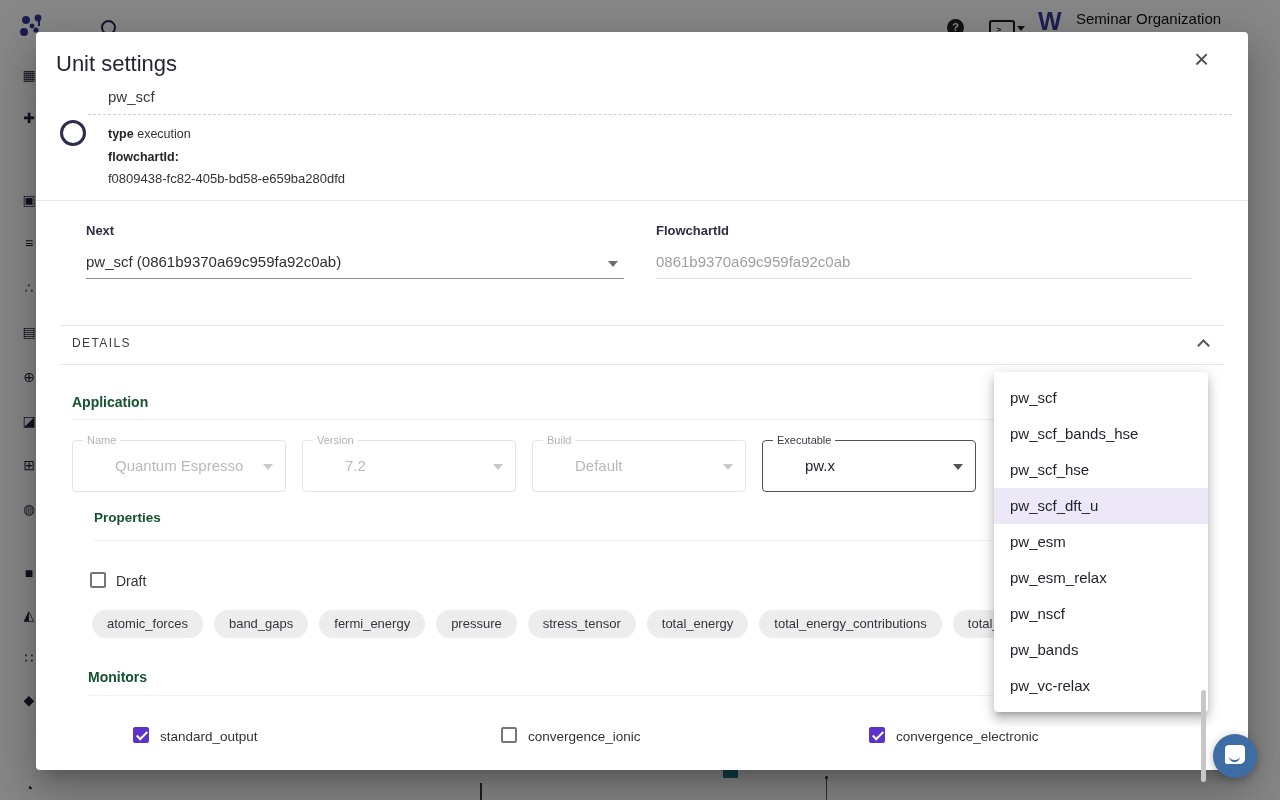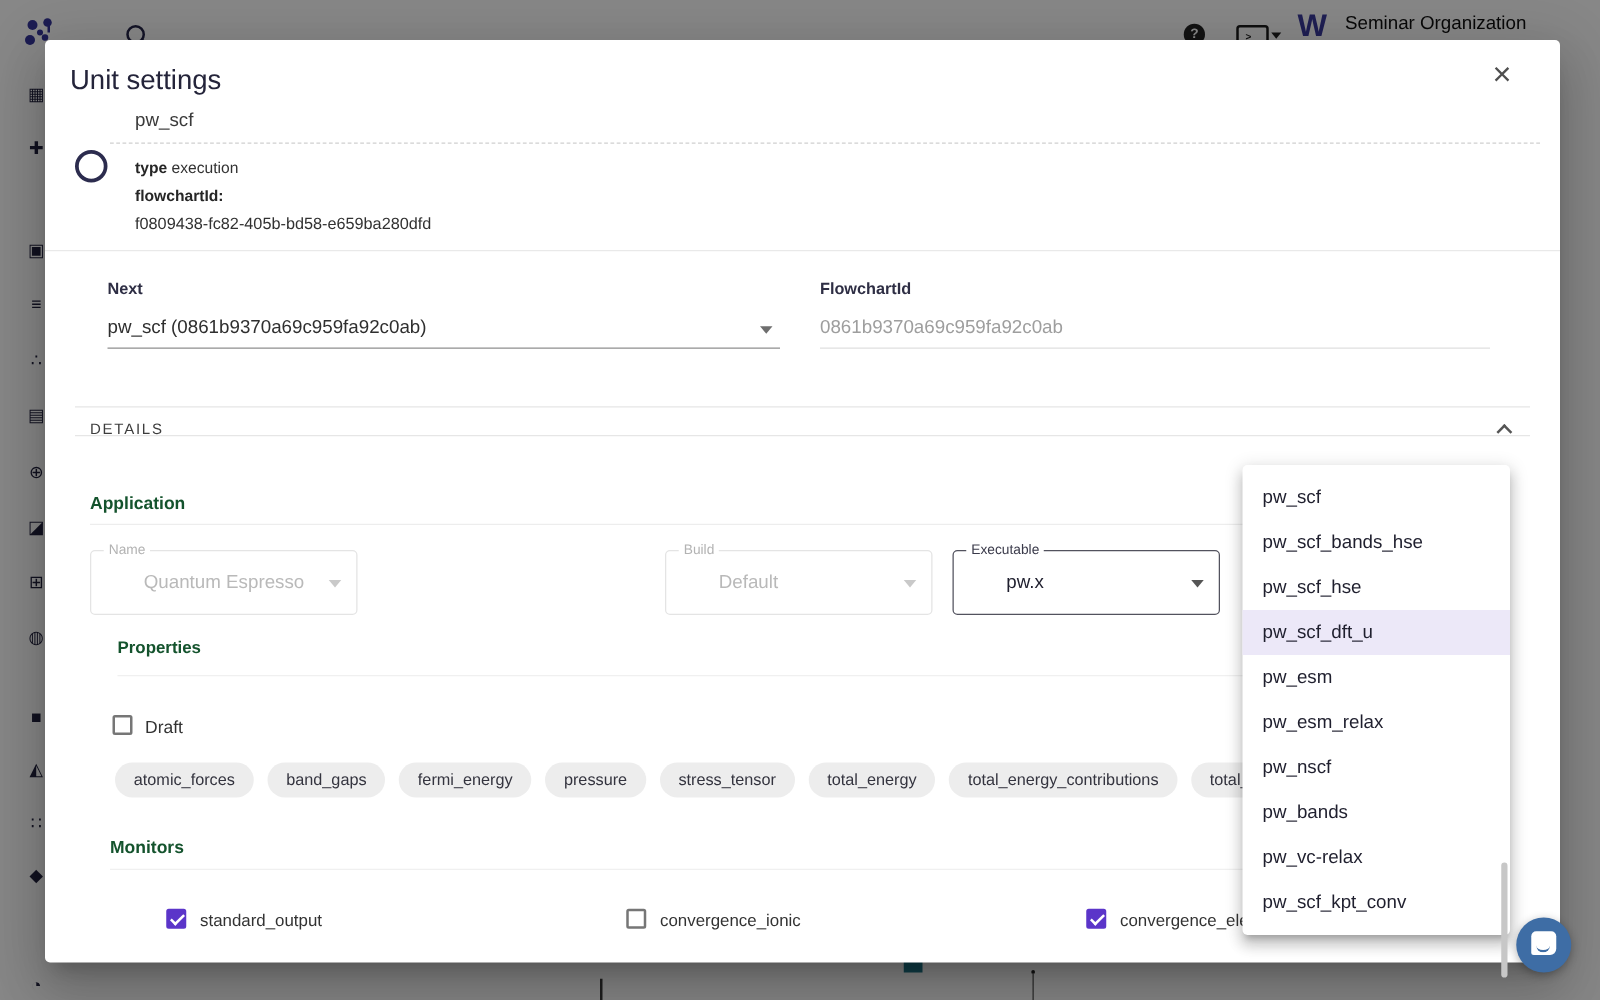--- a/index.html
+++ b/index.html
@@ -35,21 +35,21 @@
   .dashed{position:absolute;left:52px;top:82px;width:1144px;border-top:1px dashed #cfcfcf;}
   .node-circle{position:absolute;left:24px;top:88px;width:26px;height:26px;border:3px solid #2c2c4e;border-radius:50%;}
   .meta{position:absolute;font-size:12.5px;color:#323232;}
   .meta b{font-weight:bold;color:#262626;}
   .divider{position:absolute;height:1px;background:#e9e9e9;}
   .fld-label{position:absolute;font-size:13px;font-weight:bold;color:#2e2e44;text-align:center;}
   .fld-value{position:absolute;font-size:15px;color:#2f2f2f;text-align:right;}
   .fld-value.dis{color:#9e9e9e;}
   .underline{position:absolute;height:1px;}
   .tri-down{position:absolute;width:0;height:0;border-left:5px solid transparent;border-right:5px solid transparent;border-top:6px solid #6e6e6e;}
-  .details-bar{position:absolute;left:24px;top:293px;width:1164px;height:24px;border-top:1px solid #e6e6e6;border-bottom:1px solid #e6e6e6;cursor:pointer;}
+  .details-bar{position:absolute;left:24px;top:293px;width:1164px;height:40px;border-top:1px solid #e6e6e6;border-bottom:1px solid #e6e6e6;cursor:pointer;}
   .details-label{position:absolute;left:12px;top:10px;font-size:12px;letter-spacing:1.4px;color:#3d3d3d;}
   .chev-up{position:absolute;right:16px;top:15px;width:9px;height:9px;border-top:2px solid #555;border-right:2px solid #555;transform:rotate(-45deg);}
   .sec-head{position:absolute;font-size:14px;font-weight:bold;color:#14532d;}
   .field{position:absolute;width:214px;height:52px;border:1px solid #e4e4e4;border-radius:4px;background:#fff;}
   .field .flabel{position:absolute;left:10px;top:-7px;padding:0 4px;background:#fff;font-size:11px;color:#b3b3b3;}
   .field .fvalue{position:absolute;left:14px;top:0;line-height:50px;font-size:15px;color:#b9b9b9;margin-left:28px;}
   .field .fcaret{position:absolute;right:12px;top:23px;width:0;height:0;border-left:5px solid transparent;border-right:5px solid transparent;border-top:6px solid #c9c9c9;}
   .field.active{border-color:#52525e;}
   .field.active .flabel{color:#3a3a4a;text-align:center;}
   .field.active .fvalue{color:#1f1f2e;}
@@ -152,20 +152,25 @@
   </div>
 
   <div class="sec-head" style="left:36px;top:362px">Application</div>
   <div class="divider" style="left:36px;top:387px;width:1122px;background:#ededed"></div>
 
   <div class="field" style="left:36px;top:408px">
     <span class="flabel">Name</span>
     <span class="fvalue">Quantum Espresso</span>
     <span class="fcaret"></span>
   </div>
+  <div class="field" style="left:266px;top:408px">
+    <span class="flabel">Version</span>
+    <span class="fvalue">7.2</span>
+    <span class="fcaret"></span>
+  </div>
   <div class="field" style="left:496px;top:408px">
     <span class="flabel">Build</span>
     <span class="fvalue">Default</span>
     <span class="fcaret"></span>
   </div>
   <div class="field active" style="left:726px;top:408px">
     <span class="flabel">Executable</span>
     <span class="fvalue">pw.x</span>
     <span class="fcaret"></span>
   </div>
@@ -202,19 +207,18 @@
 <div class="dropdown">
   <div class="dd-item">pw_scf</div>
   <div class="dd-item">pw_scf_bands_hse</div>
   <div class="dd-item">pw_scf_hse</div>
   <div class="dd-item hl">pw_scf_dft_u</div>
   <div class="dd-item">pw_esm</div>
   <div class="dd-item">pw_esm_relax</div>
   <div class="dd-item">pw_nscf</div>
   <div class="dd-item">pw_bands</div>
   <div class="dd-item">pw_vc-relax</div>
-  <div class="dd-item">pw_scf_kpt_conv</div>
   <div class="dd-thumb"></div>
 </div>
 
 <div class="intercom">
   <span class="bubble"></span>
 </div>
 
 </body></html>

